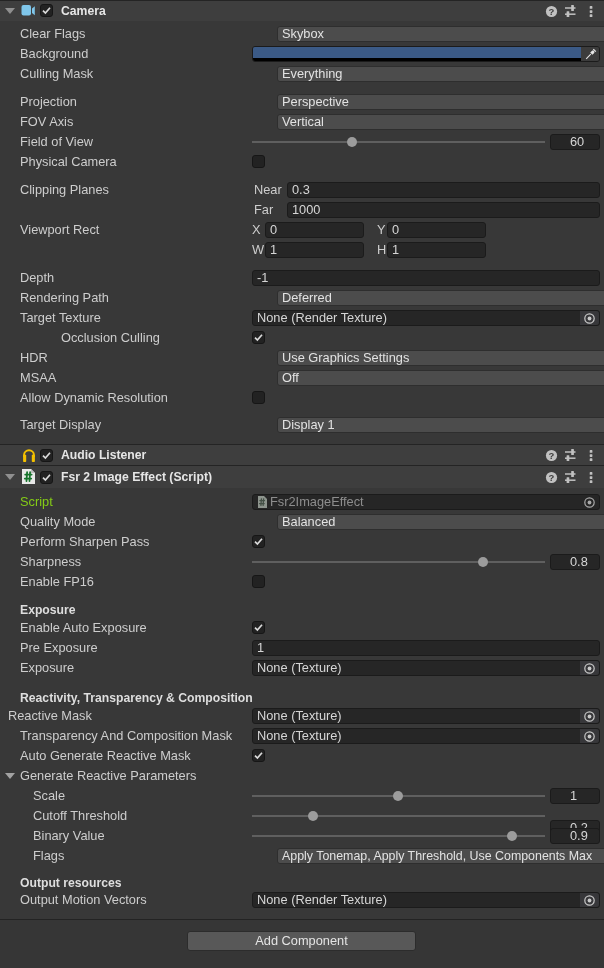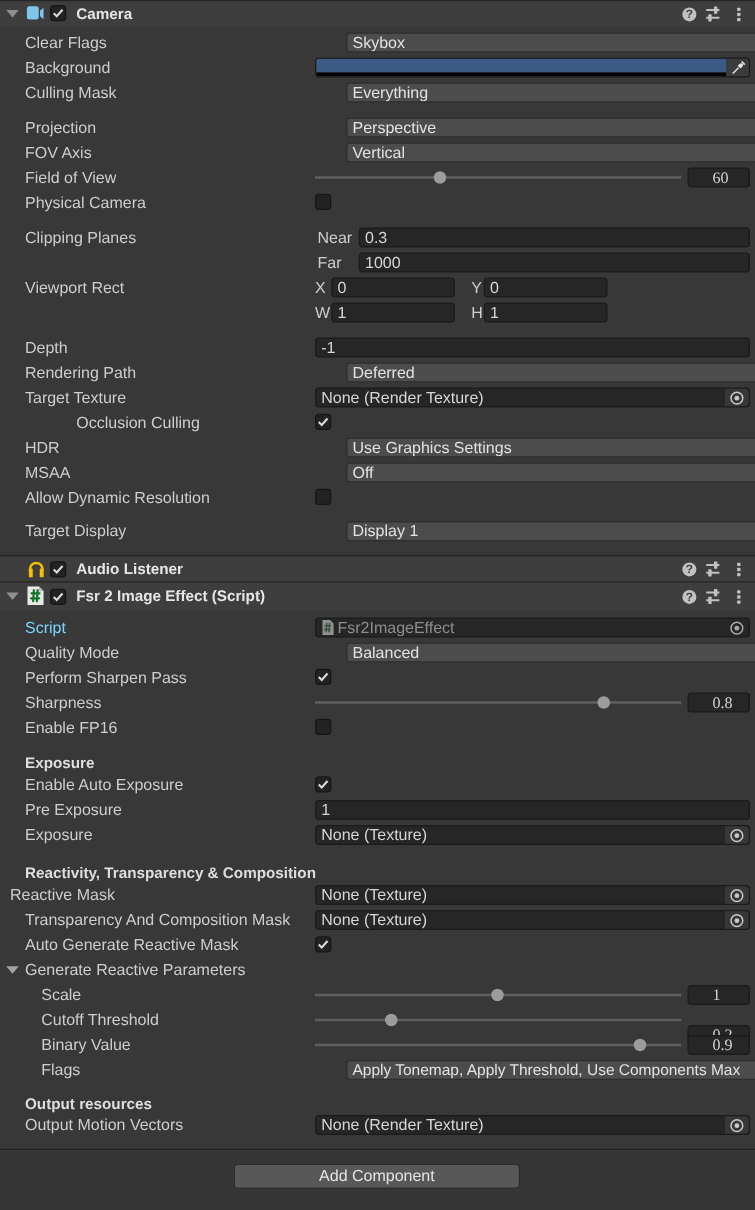--- a/index.html
+++ b/index.html
@@ -14,21 +14,21 @@
 .tf{position:absolute;height:16px;background:#262626;border:1px solid #1b1b1b;border-radius:3px;box-sizing:border-box;}
 .tf span{display:block;padding-left:4px;line-height:14px;color:#d6d6d6;white-space:nowrap;overflow:hidden;}
 .ob{position:absolute;right:0;top:0;width:19px;height:14px;background:#37373a;border-radius:0 3px 3px 0;}
 .pick{position:absolute;right:3px;top:0.5px;}
 .si{position:absolute;left:4px;top:1px;}
 .cb{position:absolute;width:13px;height:13px;background:#222222;border:1px solid #161616;border-radius:3px;box-sizing:border-box;}
 .cb svg{position:absolute;left:-1px;top:-1px;}
 .tr{position:absolute;left:252px;width:293px;height:2px;background:#5f5f5f;}
 .hd{position:absolute;width:10px;height:10px;border-radius:50%;background:#9c9c9c;}
 .vb{left:550px;width:50px;}
-.vb span{padding-left:19px;font-family:Liberation Serif, serif;}
+.vb span{padding-left:19px;}
 .hic{position:absolute;left:540px;}
 .tri{position:absolute;width:0;height:0;border-left:5px solid transparent;border-right:5px solid transparent;border-top:6px solid #8f8f8f;}
 .ttl{position:absolute;left:61px;height:20px;line-height:20px;font-weight:bold;color:#e6e6e6;white-space:nowrap;font-size:12.2px;}
 
 </style></head><body>
 <div id="p">
 <div class="hdr" style="top:0;"></div>
 <div class="tri" style="left:5px;top:8px;"></div>
 <svg style="position:absolute;left:21px;top:4px;" width="15" height="14" viewBox="0 0 15 14">
 <rect x="0.5" y="1" width="9.5" height="10.5" rx="2" fill="#7fc6ea"></rect>
@@ -206,21 +206,21 @@
         <line x1="25" y1="13.2" x2="35.5" y2="13.2"></line>
       </g>
       <g fill="#c1c1c1">
         <rect x="31.2" y="4.1" width="2.7" height="5.8" rx="0.5"></rect>
         <rect x="26.6" y="10.3" width="2.7" height="5.8" rx="0.5"></rect>
         <rect x="49.7" y="5.1" width="2.7" height="2.7" rx="0.6"></rect>
         <rect x="49.7" y="9.2" width="2.7" height="2.7" rx="0.6"></rect>
         <rect x="49.7" y="13.3" width="2.7" height="2.7" rx="0.6"></rect>
       </g>
     </svg>
-<div class="l" style="top:494px;left:20px;color:#7dd3fc;">Script</div>
+<div class="l" style="top:494px;left:20px;color:#84cc16;">Script</div>
 <div class="tf" style="top:494px;left:252px;width:348px;">
       <svg class="si" width="10" height="12" viewBox="0 0 10 12">
         <path d="M1 0 h6 l3 3 v9 h-9 z" fill="#8d948d"></path>
         <g stroke="#434f45" stroke-width="1.3" stroke-linecap="round">
           <line x1="2.9" y1="4.6" x2="7.5" y2="4.6"></line>
           <line x1="2.6" y1="7.6" x2="7.2" y2="7.6"></line>
           <line x1="4.4" y1="2.8" x2="3.9" y2="9.4"></line>
           <line x1="6.6" y1="2.8" x2="6.1" y2="9.4"></line>
         </g>
       </svg>

